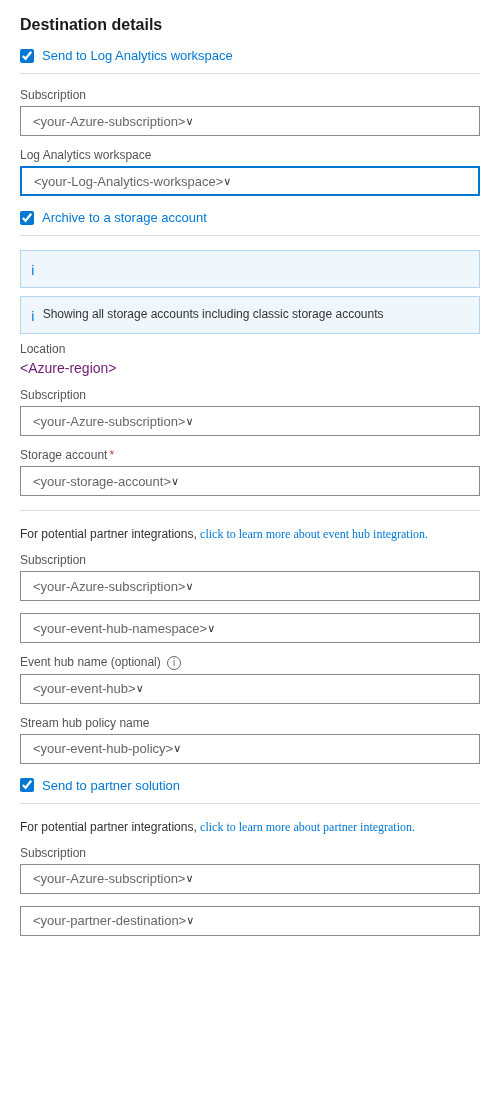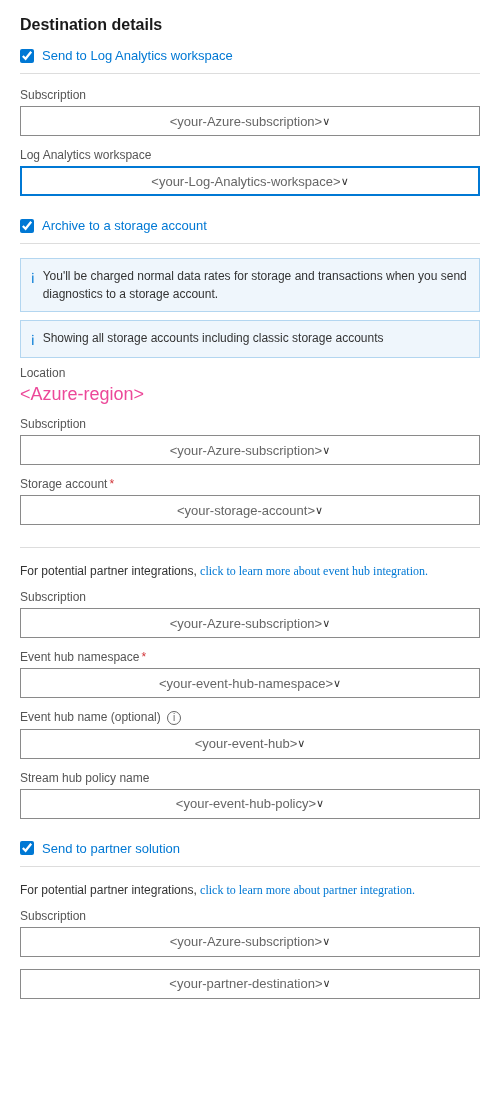--- a/index.html
+++ b/index.html
@@ -50,23 +50,23 @@
       display: block;
     }
     .field-label .required {
       color: #d13438;
       margin-left: 2px;
     }
     .dropdown {
       width: 100%;
       display: flex;
       align-items: center;
-      justify-content: center;
+      justify-content: flex-start;
       border: 1px solid #8a8a8a;
-      padding: 5px 2px;
+      padding: 5px 12px;
       background: #fff;
       cursor: pointer;
       font-size: 13px;
       color: #666;
       min-height: 30px;
     }
     .dropdown.active-border {
       border-color: #0078d4;
       border-width: 2px;
     }
@@ -89,26 +89,26 @@
       font-size: 14px;
       flex-shrink: 0;
       margin-top: 1px;
     }
     .info-text {
       font-size: 12px;
       color: #333;
       line-height: 1.5;
     }
     .location-value {
-      font-size: 18px;
-      color: #ec4899;
+      font-size: 14px;
+      color: #701a75;
       margin-top: 2px;
     }
     .section-block {
-      margin-bottom: 22px;
+      margin-bottom: 14px;
     }
     .link-text {
       color: #0078d4;
       cursor: pointer;
       text-decoration: none;
       font-family: Liberation Serif, serif;
     }
     .partner-note {
       font-size: 12px;
       color: #333;
@@ -159,21 +159,20 @@
 
 <div class="section-block">
   <div class="checkbox-row">
     <input type="checkbox" checked="" id="chk-archive" style="">
     <label for="chk-archive" class="checkbox-label">Archive to a storage account</label>
   </div>
   <hr class="section-divider">
 
   <div class="info-box">
     <span class="info-icon">ℹ</span>
-    <span class="info-text">You'll be charged normal data rates for storage and transactions when you send diagnostics to a storage account.</span>
   </div>
 
   <div class="info-box">
     <span class="info-icon">ℹ</span>
     <span class="info-text">Showing all storage accounts including classic storage accounts</span>
   </div>
 
   <div class="field-group">
     <span class="field-label">Location</span>
     <div class="location-value">&lt;Azure-region&gt;</div>
@@ -204,23 +203,20 @@
   </p>
 
   <div class="field-group">
     <span class="field-label">Subscription</span>
     <div class="dropdown">
       <span>&lt;your-Azure-subscription&gt;</span>
       <span class="dropdown-arrow">∨</span>
     </div>
   </div>
   <div class="field-group">
-    <span class="field-label">
-      <span>Event hub namespace</span><span class="required">*</span>
-    </span>
     <div class="dropdown">
       <span>&lt;your-event-hub-namespace&gt;</span>
       <span class="dropdown-arrow">∨</span>
     </div>
   </div>
   <div class="field-group">
     <span class="field-label">
       <span>Event hub name (optional)</span>
       <span class="info-icon-circle">i</span>
     </span>

